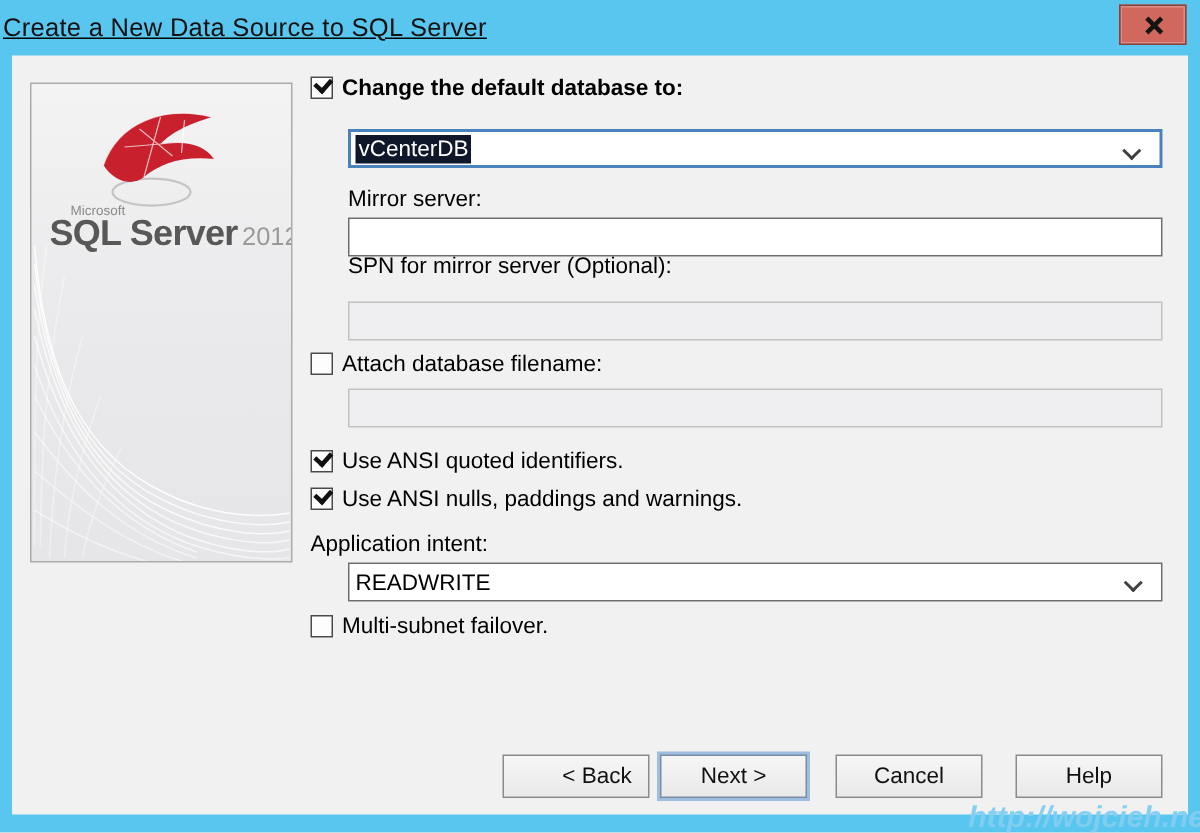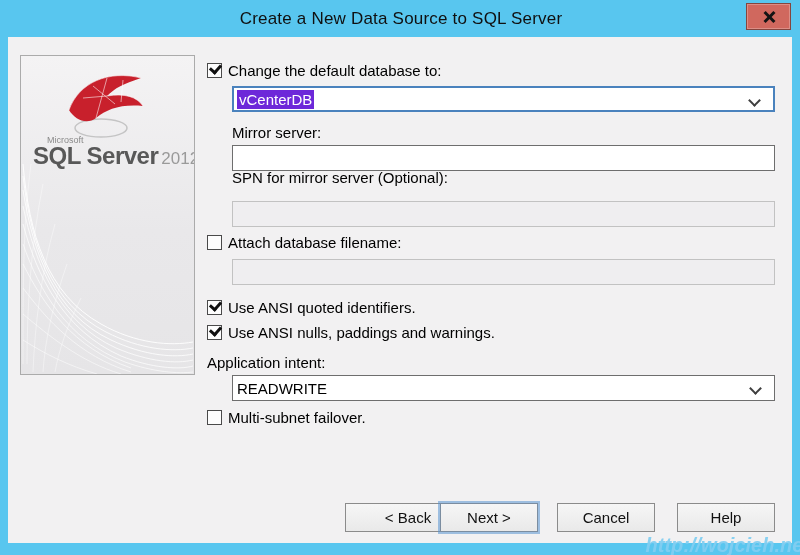--- a/index.html
+++ b/index.html
@@ -10,21 +10,21 @@
   }
   .window {
     position: relative;
     width: 800px; height: 555px;
     background: #58c6ef;
     overflow: hidden;
   }
   
   .titlebar {
     position: absolute; top: 0; left: 2px; right: 0; height: 37px;
-    display: flex; align-items: center; justify-content: center;
+    display: flex; align-items: center;  text-decoration: underline;
   }
   .title {
     font-size: 17px; color: #101010; letter-spacing: 0.2px;
   }
   .close-btn {
     position: absolute; top: 3px; right: 9px;
     width: 45px; height: 27px;
     background: #d0685e;
     border: 1px solid #84453e;
     box-shadow: inset 0 0 0 1px rgba(255,255,255,0.25);
@@ -93,21 +93,21 @@
   }
   .combo {
     position: absolute; left: 224px; width: 543px; height: 26px;
     background: #fff; border: 1px solid #6e6e6e;
     display: flex; align-items: center; padding: 0 30px 0 4px;
     cursor: pointer;
   }
   .combo.focused { border: 2px solid #4a82bd; padding-left: 3px; }
   .combo-text { font-size: 15px; color: #000; }
   .combo-text.selected {
-    background: #6d28d9; color: #fff; padding: 1px 2px;
+    background: #0f172a; color: #fff; padding: 1px 2px;
   }
   .chevron-icon {
     position: absolute; right: 14px; top: 8px;
     width: 9px; height: 9px;
   }
   .chevron-icon::before {
     content: ""; position: absolute; left: 0; top: 0;
     width: 7px; height: 7px;
     border-right: 2px solid #3f3f3f; border-bottom: 2px solid #3f3f3f;
     transform: rotate(45deg);
@@ -170,21 +170,21 @@
           <path d="M2,176 C24,190 48,202 76,210" opacity="0.5"></path>
           <path d="M10,0 C2,60 2,120 2,200" opacity="0.4"></path>
           <path d="M22,20 C10,80 6,140 6,200" opacity="0.4"></path>
           <path d="M34,60 C20,110 14,160 12,208" opacity="0.4"></path>
           <path d="M46,100 C32,140 24,176 22,208" opacity="0.4"></path>
           <path d="M60,134 C46,162 38,186 34,208" opacity="0.4"></path>
         </g>
       </svg>
     </div>
 
-    <div class="chk-row" style="top: 26px;">
+    <div class="chk-row" style="top: 14px; font-weight: bold;">
       <span class="checkbox checked"></span>
       <span class="chk-label">Change the default database to:</span>
     </div>
     <div class="combo focused" style="top: 49px;">
       <span class="combo-text selected">vCenterDB</span>
       <span class="chevron-icon"></span>
     </div>
 
     <div class="field-label" style="top: 87px; text-align: center;">Mirror server:</div>
     <input class="textbox" style="top: 108px;" value="">
@@ -211,20 +211,20 @@
     <div class="combo" style="top: 338px;">
       <span class="combo-text">READWRITE</span>
       <span class="chevron-icon"></span>
     </div>
 
     <div class="chk-row" style="top: 373px;">
       <span class="checkbox"></span>
       <span class="chk-label">Multi-subnet failover.</span>
     </div>
 
-    <button class="btn" style="left: 337px; padding-left: 28px;">&lt; Back</button>
+    <button class="btn" style="left: 327px; padding-left: 28px;">&lt; Back</button>
     <button class="btn default" style="left: 432px;">Next &gt;</button>
     <button class="btn" style="left: 549px;">Cancel</button>
     <button class="btn" style="left: 669px;">Help</button>
   </div>
 
   <div class="watermark">http://wojcieh.net</div>
 </div>
 
 </body></html>

